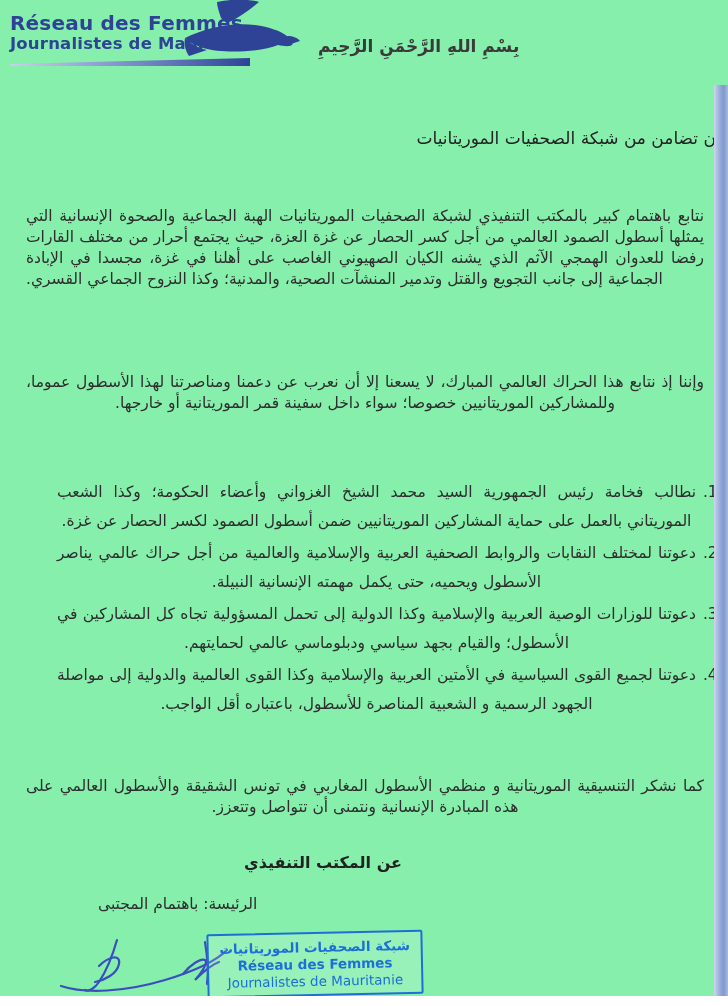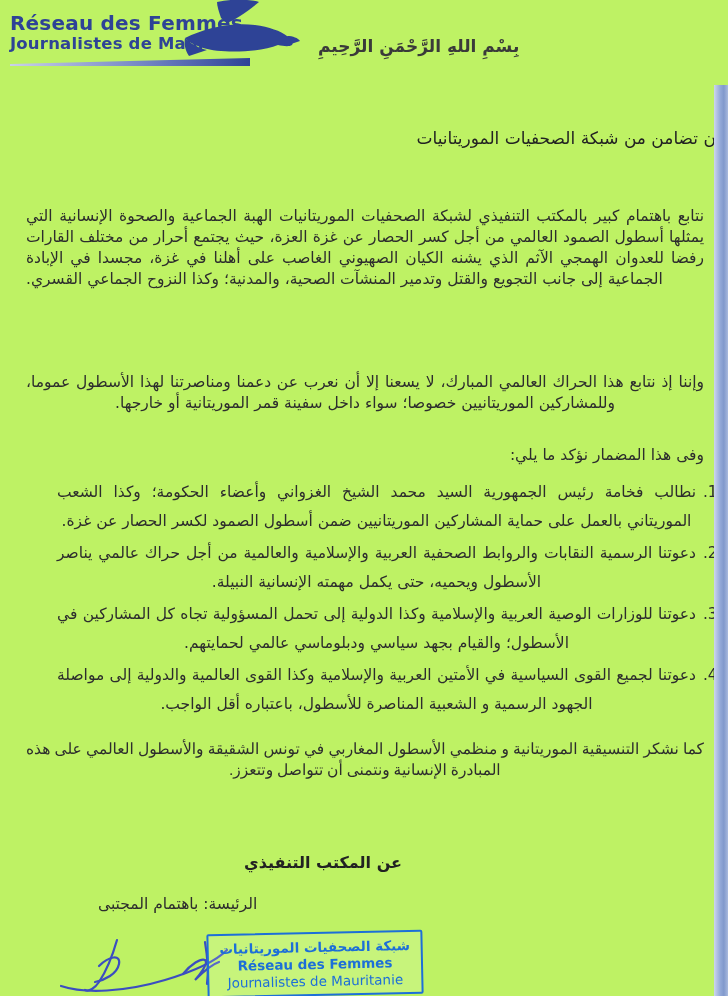--- a/index.html
+++ b/index.html
@@ -5,21 +5,21 @@
   html,body{margin:0;padding:0;}
   body{
     width:728px;height:1006px;
     font-family:"DejaVu Sans",sans-serif;
     background:#ffffff;
     overflow:hidden;
   }
   .page{
     position:relative;
     width:728px;height:1000px;
-    background:#bef264;
+    background:#86efac;
   }
   
   .letterhead{position:absolute;top:0;left:0;width:100%;height:95px;}
   .logo-text{
     position:absolute;top:12px;left:10px;
     color:#2e4396;font-weight:bold;line-height:1.15;
     letter-spacing:.2px;
   }
   .logo-line1{font-size:20px;}
   .logo-line2{font-size:16.5px;}
@@ -48,21 +48,21 @@
   }
   .demands{
     position:absolute;top:478px;left:30px;width:668px;
     direction:rtl;margin:0;padding:0 38px 0 0;
     font-size:15.5px;line-height:29px;color:#2d2d2d;
   }
   .demands li{
     text-align:justify;text-align-last:center;
     margin-bottom:3px;padding-right:2px;margin-left:27px;
   }
-  .closing{top:738px;text-align-last:center;font-family:Liberation Serif, serif;}
+  .closing{top:776px;text-align-last:center;}
   
   .issuer{
     position:absolute;top:853px;left:244px;
     direction:rtl;font-weight:bold;font-size:16px;color:#222;
   }
   .president{
     position:absolute;top:895px;left:98px;
     direction:rtl;font-size:15.5px;color:#2d2d2d;
   }
   
@@ -116,25 +116,24 @@
       <polygon points="0,6 240,0 240,8 0,8" fill="url(#sw)"></polygon>
     </svg>
 
     <div class="bismillah">بِسْمِ اللهِ الرَّحْمَنِ الرَّحِيمِ</div>
   </div>
 
   <div class="doc-title">بيان تضامن من شبكة الصحفيات الموريتانيات</div>
 
   <div class="para para-1">نتابع باهتمام كبير بالمكتب التنفيذي لشبكة الصحفيات الموريتانيات الهبة الجماعية  والصحوة  الإنسانية التي يمثلها أسطول الصمود العالمي من أجل كسر الحصار عن غزة العزة، حيث يجتمع أحرار من مختلف القارات رفضا للعدوان الهمجي الآثم الذي يشنه الكيان الصهيوني الغاصب على أهلنا في غزة، مجسدا في الإبادة الجماعية إلى جانب التجويع والقتل وتدمير المنشآت الصحية، والمدنية؛ وكذا  النزوح الجماعي القسري.</div>
   <div class="para para-2">وإننا إذ نتابع هذا الحراك العالمي المبارك، لا يسعنا  إلا أن نعرب  عن دعمنا ومناصرتنا لهذا الأسطول عموما، وللمشاركين الموريتانيين خصوصا؛ سواء داخل  سفينة قمر الموريتانية أو خارجها.</div>
-  <div class="lead-in">وفى هذا المضمار  نؤكد ما يلي:</div>
 
   <ol class="demands">
     <li>نطالب فخامة رئيس الجمهورية  السيد محمد الشيخ الغزواني وأعضاء الحكومة؛ وكذا الشعب الموريتاني بالعمل على حماية  المشاركين  الموريتانيين ضمن أسطول الصمود لكسر الحصار عن غزة.</li>
-    <li>دعوتنا الرسمية النقابات والروابط الصحفية العربية والإسلامية والعالمية من أجل حراك عالمي يناصر الأسطول ويحميه، حتى يكمل مهمته الإنسانية النبيلة.</li>
+    <li>دعوتنا لمختلف النقابات والروابط الصحفية العربية والإسلامية والعالمية من أجل حراك عالمي يناصر الأسطول ويحميه، حتى يكمل مهمته الإنسانية النبيلة.</li>
     <li>دعوتنا للوزارات الوصية  العربية والإسلامية وكذا الدولية إلى تحمل المسؤولية تجاه كل المشاركين في الأسطول؛ والقيام بجهد سياسي  ودبلوماسي عالمي لحمايتهم.</li>
     <li>دعوتنا لجميع القوى السياسية في الأمتين العربية والإسلامية وكذا القوى العالمية والدولية إلى مواصلة الجهود الرسمية و الشعبية المناصرة للأسطول، باعتباره أقل الواجب.</li>
   </ol>
 
   <div class="para closing">كما نشكر التنسيقية الموريتانية و منظمي الأسطول المغاربي في تونس الشقيقة والأسطول العالمي على هذه المبادرة الإنسانية ونتمنى أن تتواصل وتتعزز.</div>
 
   <div class="issuer">عن المكتب التنفيذي</div>
   <div class="president">الرئيسة: باهتمام المجتبى</div>
 
   <svg class="signature-svg" width="230" height="84" viewBox="0 0 230 84">

